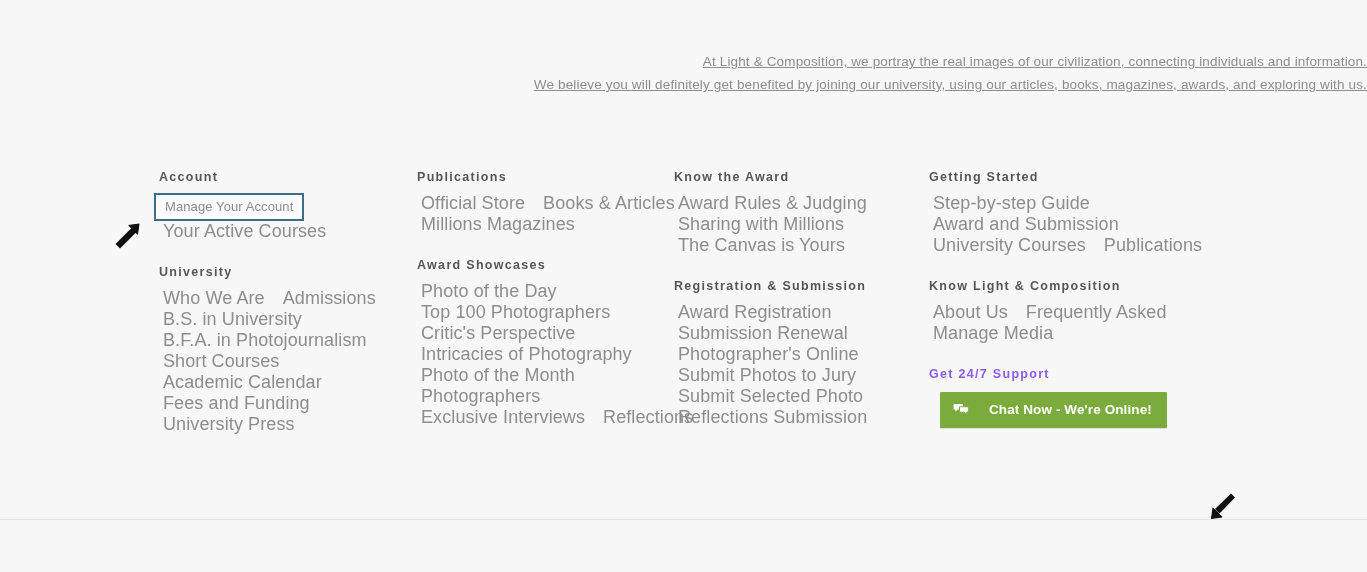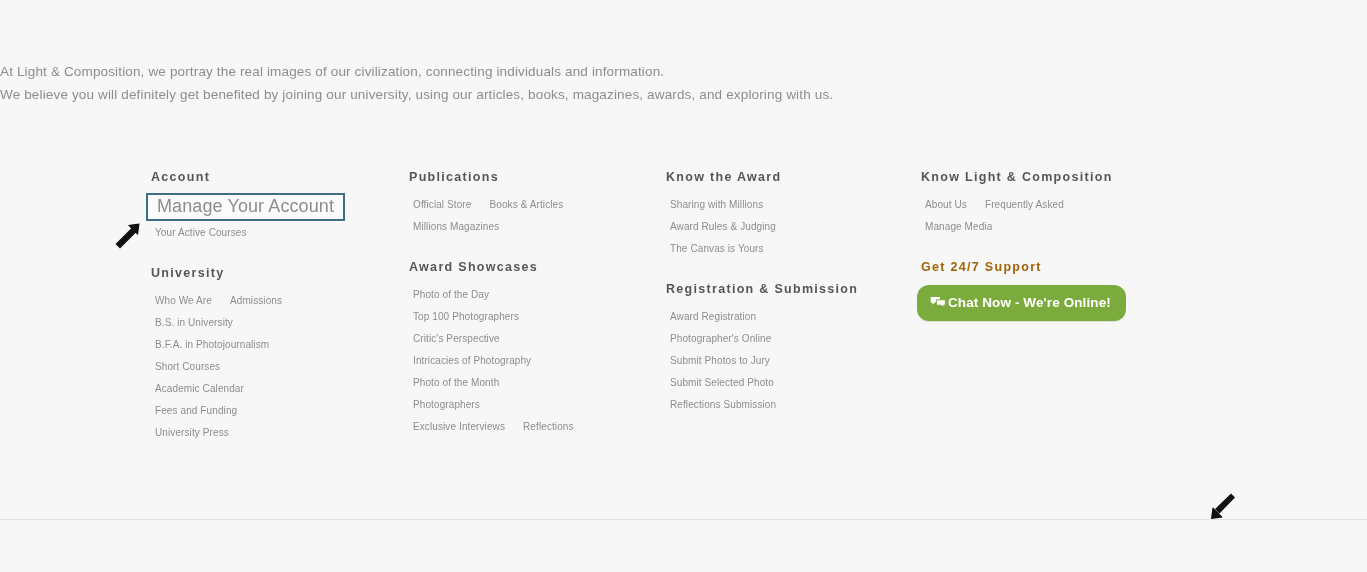--- a/index.html
+++ b/index.html
@@ -19,34 +19,35 @@
   .page {
     position: relative;
     width: 1367px;
     height: 572px;
   }
 
   
   .intro {
     position: absolute;
     left: 0;
-    top: 60px;
-    width: 1367px;
-    text-align: left;
+    top: 50px;
+    width: 1367px;
+    text-align: right;
     font-size: 13.5px;
     line-height: 23px;
     color: #8d8d8d;
     letter-spacing: 0.15px;
+    text-decoration: underline;
   }
   .intro .line { display: block; white-space: nowrap; }
 
   
   .columns {
     position: absolute;
-    left: 4px;
+    left: 12px;
     top: 170px;
     width: 1141px;
     height: 300px;
   }
   .col {
     position: absolute;
     top: 0;
   }
   .col-1 { left: 140px; width: 255px; }
   .col-2 { left: 398px; width: 255px; }
@@ -66,58 +67,58 @@
 
   .links { }
   .link-row {
     display: block;
     line-height: 20px;
     white-space: nowrap;
     margin-left: 7px;
   }
   .lnk {
     display: inline-block;
-    font-size: 10px;
+    font-size: 18px;
     color: #8d8d8d;
     text-decoration: none;
     letter-spacing: 0.1px;
     padding: 0 5px 0 4px;
   }
 
   
   .hl-box {
     display: inline-block;
     border: 2px solid #3d6e87;
     padding: 3px 9px 4px 9px;
     margin-left: -5px;
     background: #fbfbfb;
     line-height: 16px;
   }
-  .hl-box .lnk { padding: 0; font-size: 18px; }
+  .hl-box .lnk { padding: 0; font-size: 13px; }
 
   
   .gap { display: inline-block; width: 9px; }
 
   
   .support-title {
     font-size: 12.5px;
     font-weight: bold;
-    color: #a16207;
+    color: #8b5cf6;
     letter-spacing: 1.3px;
     margin: 0 0 11px 7px;
     white-space: nowrap;
   }
   .chat-btn {
     display: inline-flex;
     align-items: center;
-    gap: 2px;
-    margin-left: 3px;
+    gap: 20px;
+    margin-left: 18px;
     background: #7cab3d;
     border: none;
-    border-radius: 12px;
+    border-radius: 1px;
     color: #ffffff;
     font-family: "Liberation Sans", sans-serif;
     font-size: 13.5px;
     font-weight: bold;
     letter-spacing: 0.1px;
     padding: 10px 15px 11px 13px;
     cursor: pointer;
     white-space: nowrap;
     box-shadow: 0 1px 0 rgba(0,0,0,0.10);
   }
@@ -199,37 +200,46 @@
             <div class="link-row"><a class="lnk" href="#">Photo of the Month</a></div>
             <div class="link-row"><a class="lnk" href="#">Photographers</a></div>
             <div class="link-row"><a class="lnk" href="#">Exclusive Interviews</a><span class="gap"></span><a class="lnk" href="#">Reflections</a></div>
           </div>
         </div>
       </div>
     <div class="col col-3">
         <div class="group">
           <div class="group-title">Know the Award</div>
           <div class="links">
+            <div class="link-row"><a class="lnk" href="#">Award Rules &amp; Judging</a></div>
             <div class="link-row"><a class="lnk" href="#">Sharing with Millions</a></div>
-            <div class="link-row"><a class="lnk" href="#">Award Rules &amp; Judging</a></div>
             <div class="link-row"><a class="lnk" href="#">The Canvas is Yours</a></div>
           </div>
         </div>
         <div class="group">
           <div class="group-title">Registration &amp; Submission</div>
           <div class="links">
             <div class="link-row"><a class="lnk" href="#">Award Registration</a></div>
+            <div class="link-row"><a class="lnk" href="#">Submission Renewal</a></div>
             <div class="link-row"><a class="lnk" href="#">Photographer's Online</a></div>
             <div class="link-row"><a class="lnk" href="#">Submit Photos to Jury</a></div>
             <div class="link-row"><a class="lnk" href="#">Submit Selected Photo</a></div>
             <div class="link-row"><a class="lnk" href="#">Reflections Submission</a></div>
           </div>
         </div>
       </div>
     <div class="col col-4">
+        <div class="group">
+          <div class="group-title">Getting Started</div>
+          <div class="links">
+            <div class="link-row"><a class="lnk" href="#">Step-by-step Guide</a></div>
+            <div class="link-row"><a class="lnk" href="#">Award and Submission</a></div>
+            <div class="link-row"><a class="lnk" href="#">University Courses</a><span class="gap"></span><a class="lnk" href="#">Publications</a></div>
+          </div>
+        </div>
         <div class="group">
           <div class="group-title">Know Light &amp; Composition</div>
           <div class="links">
             <div class="link-row"><a class="lnk" href="#">About Us</a><span class="gap"></span><a class="lnk" href="#">Frequently Asked</a></div>
             <div class="link-row"><a class="lnk" href="#">Manage Media</a></div>
           </div>
         </div>
         <div class="group"><div class="support-title">Get 24/7 Support</div><button class="chat-btn">
             <span>
               <svg width="16" height="14" viewBox="0 0 18 16" fill="#ffffff" aria-hidden="true">

